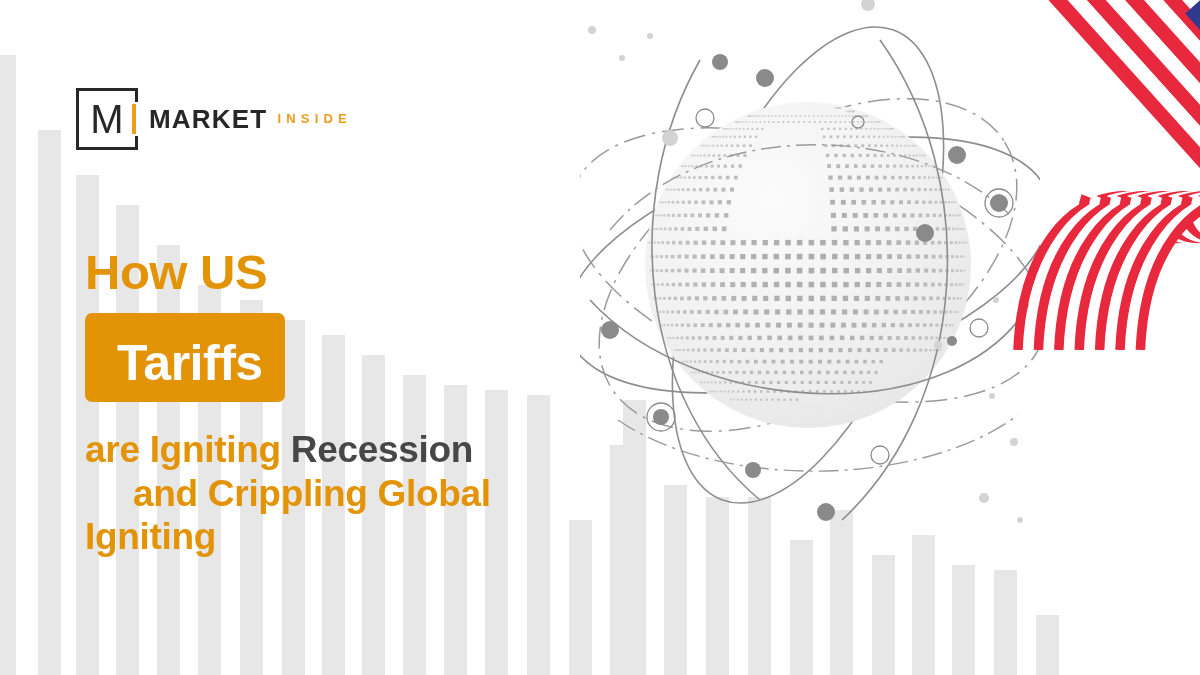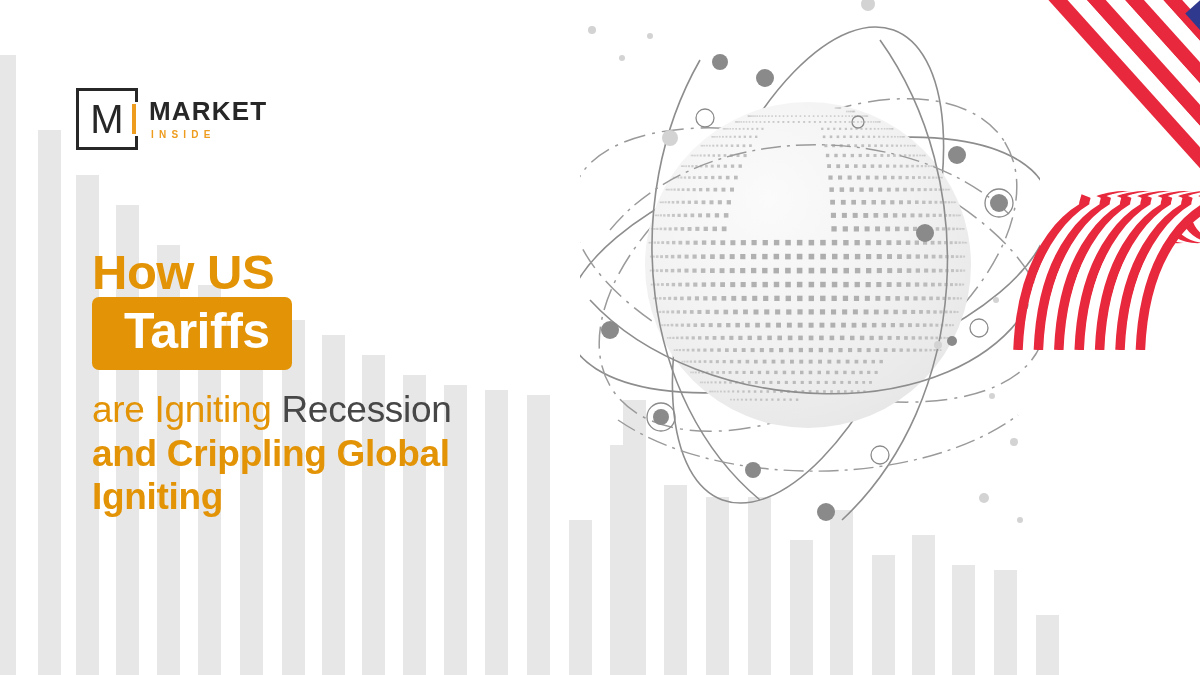--- a/index.html
+++ b/index.html
@@ -19,35 +19,35 @@
 
   
   #logo{position:absolute;left:76px;top:88px;z-index:6;display:flex;align-items:center;gap:11px;}
   #logo-mark{position:relative;width:62px;height:62px;}
   #logo-mark .frame{position:absolute;inset:0;border:3px solid #272727;box-sizing:border-box;}
   #logo-mark .notch{position:absolute;right:-2px;top:14px;width:7px;height:34px;background:#ffffff;}
   #logo-mark .mletter{position:absolute;left:0;top:0;width:62px;height:62px;display:flex;
       align-items:center;justify-content:center;font-size:40px;color:#272727;
       font-family:"Liberation Sans",sans-serif;font-weight:400;letter-spacing:0;line-height:1;}
   #logo-mark .obar{position:absolute;right:2px;top:16px;width:4px;height:30px;background:#ee9c1d;}
-  #logo-text{display:flex;flex-direction:column;justify-content:center;}
+  #logo-text{display:flex;flex-direction:row;justify-content:center;}
   #logo-text .brand{font-size:26px;font-weight:700;color:#272727;letter-spacing:1.2px;line-height:1;}
-  #logo-text .sub{font-size:10px;font-weight:700;color:#ee9c1d;letter-spacing:5.2px;line-height:1;
-      margin-top:6px;margin-left:2px;}
+  #logo-text .sub{font-size:13px;font-weight:700;color:#ee9c1d;letter-spacing:5.2px;line-height:1;
+      margin-top:6px;margin-left:10px;}
 
   
-  #headline{position:absolute;left:92px;top:248px;z-index:6;width:560px;}
+  #headline{position:absolute;left:85px;top:248px;z-index:6;width:560px;}
   .h-line1{font-size:49px;font-weight:700;color:#e39306;line-height:1;letter-spacing:-0.5px;}
-  #tariff-band{background:#e39306;border-radius:7px;display:inline-flex;
-      align-items:center;padding:5px 22px 9px 32px;gap:16px;}
+  #tariff-band{margin-top:16px;background:#e39306;border-radius:7px;display:inline-flex;
+      align-items:center;padding:21px 22px 9px 32px;gap:16px;}
   #tariff-band .tword{font-size:50px;font-weight:700;color:#ffffff;line-height:1.18;letter-spacing:-0.5px;}
   #tax-icon{width:62px;height:62px;flex:0 0 auto;}
-  .h-line3{margin-top:18px;font-size:37px;font-weight:400;line-height:1.18;letter-spacing:-0.3px;color:#e39306;}
+  .h-line3{margin-top:26px;font-size:37px;font-weight:700;line-height:1.18;letter-spacing:-0.3px;color:#e39306;}
   .h-line3 .dark{color:#474747;}
-  .h-line4{font-size:37px;font-weight:700;line-height:1.18;letter-spacing:-0.3px;color:#e39306;}
+  .h-line4{font-size:37px;font-weight:700;line-height:1.18;letter-spacing:-0.3px;color:#e39306;margin-left:48px;}
   .h-line5{font-size:37px;font-weight:700;line-height:1.18;letter-spacing:-0.3px;color:#e39306;}
 </style>
 </head>
 <body>
 
 <div id="stage">
 
   <div id="bars">
       <div class="bar" style="left: 0px; width: 16px; height: 620px; background: rgb(231, 231, 231);"></div>
       <div class="bar" style="left: 38px; width: 23px; height: 545px; background: rgb(231, 231, 231);"></div>

